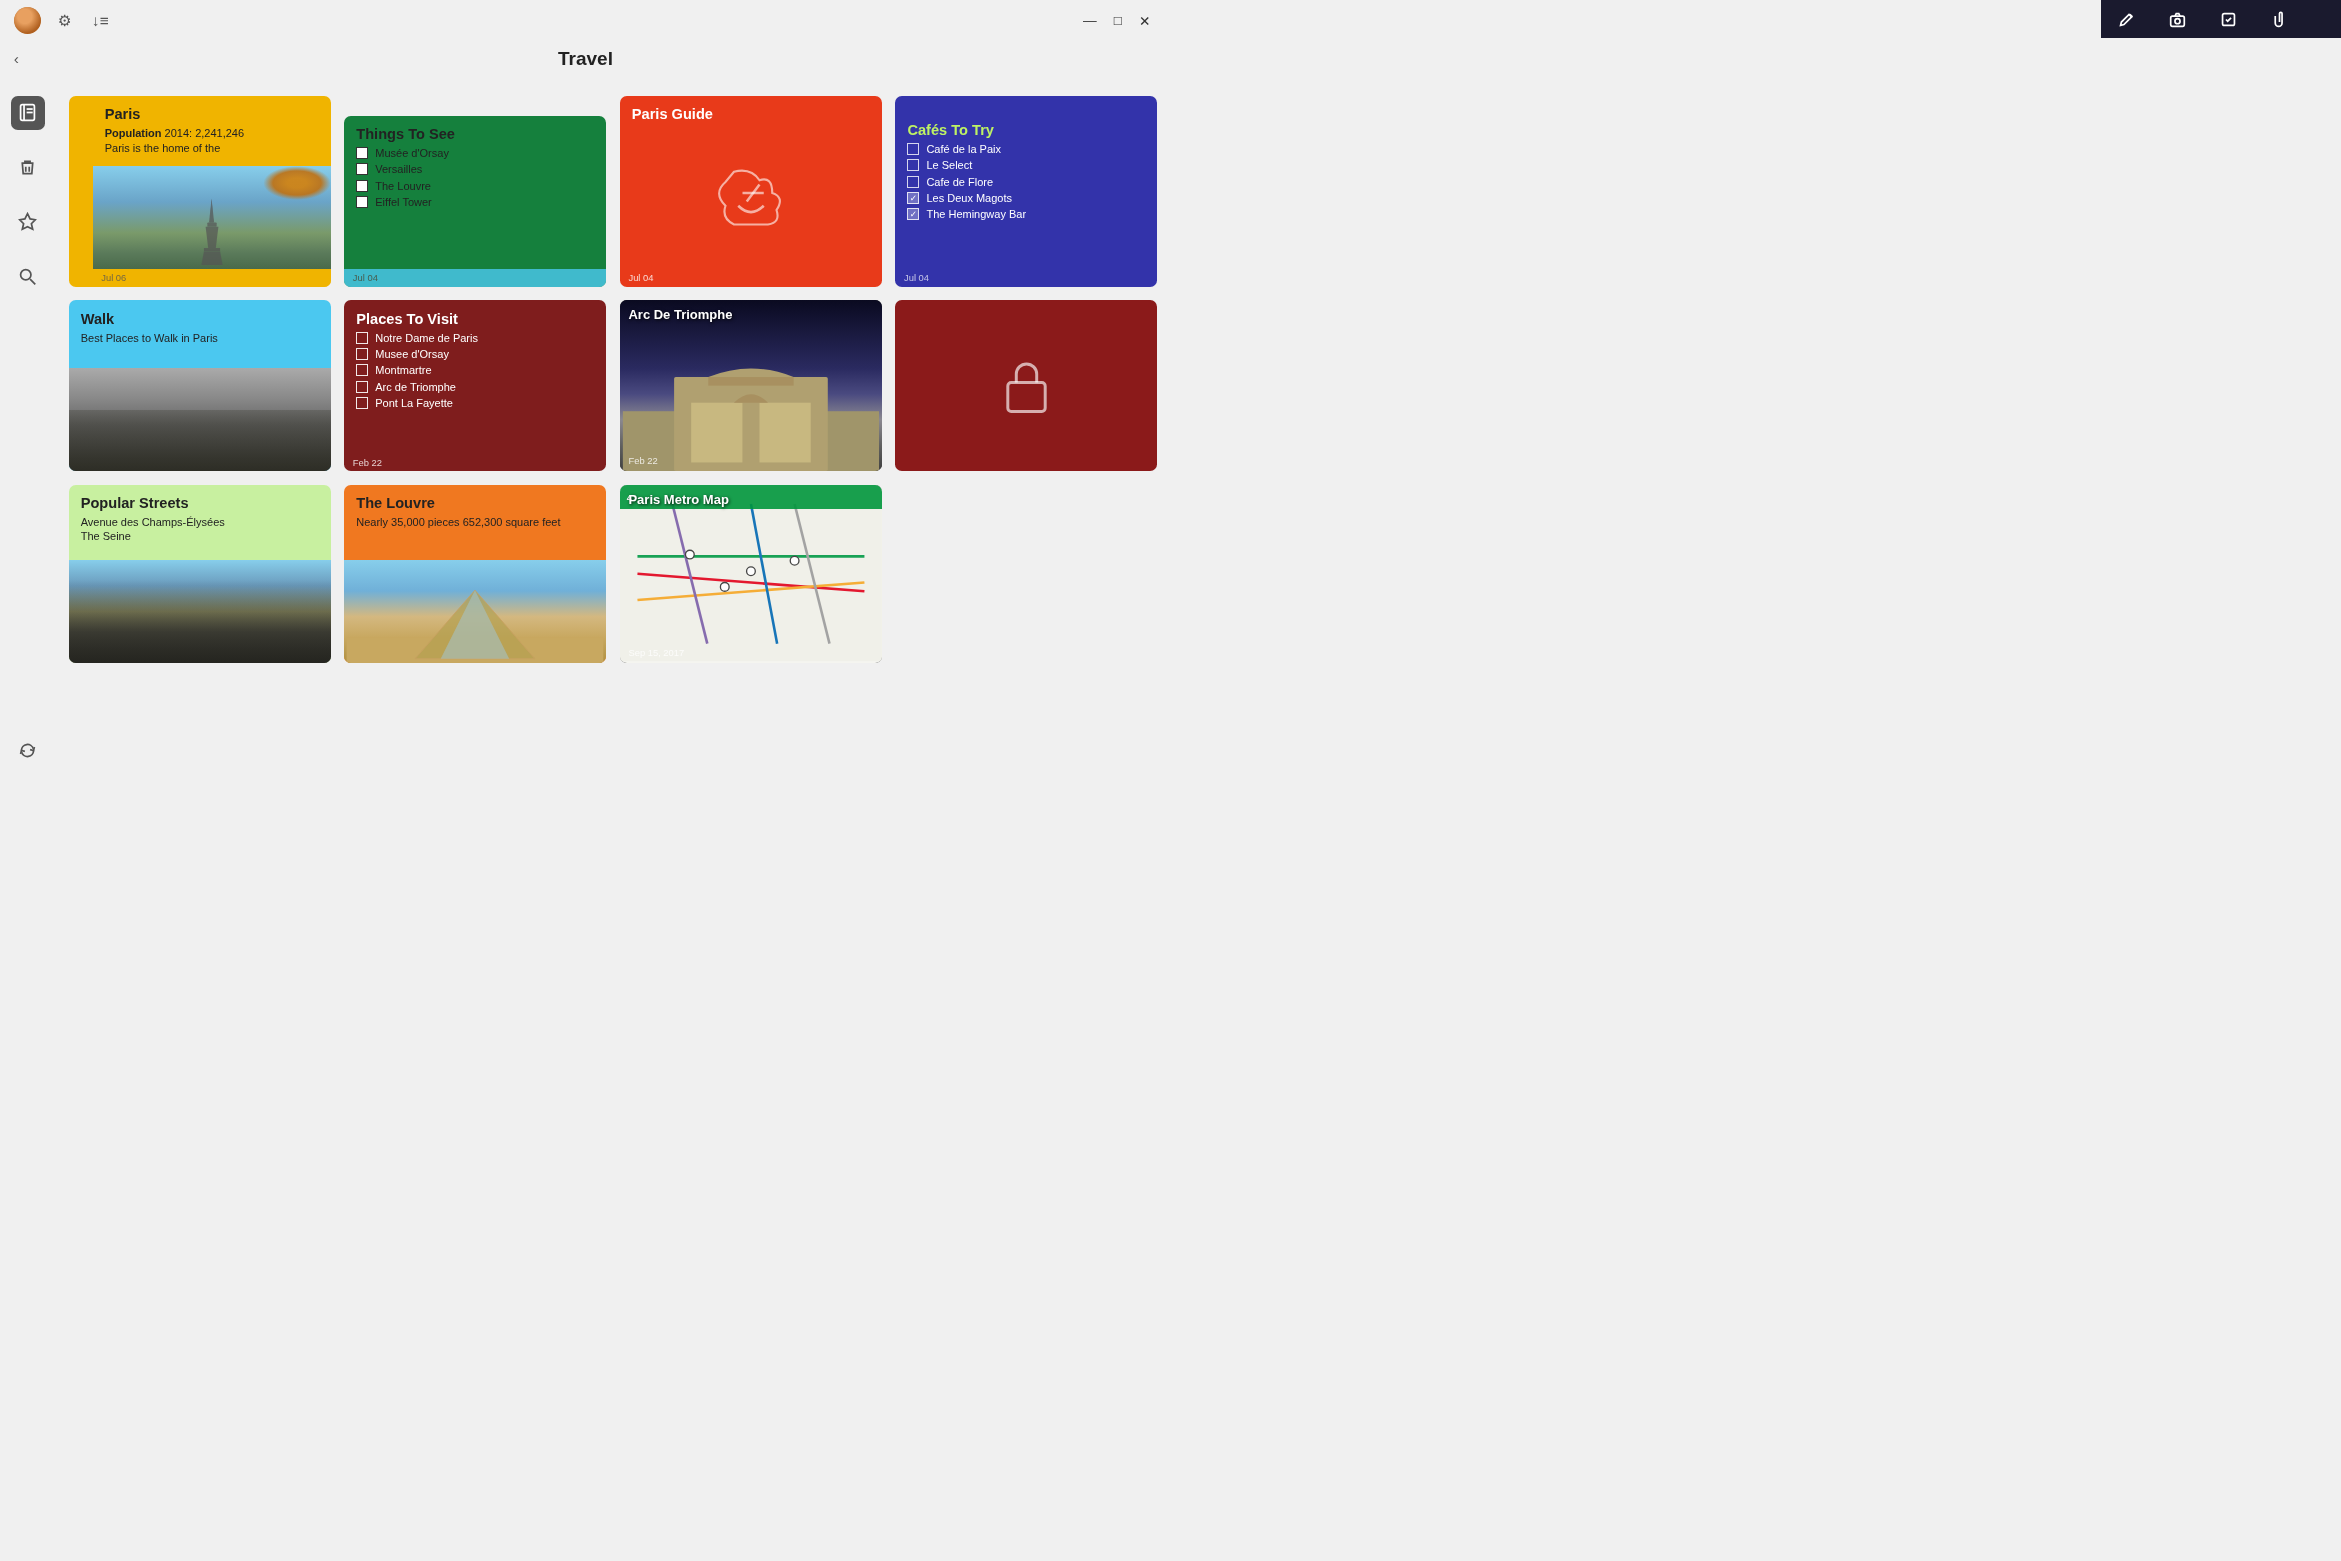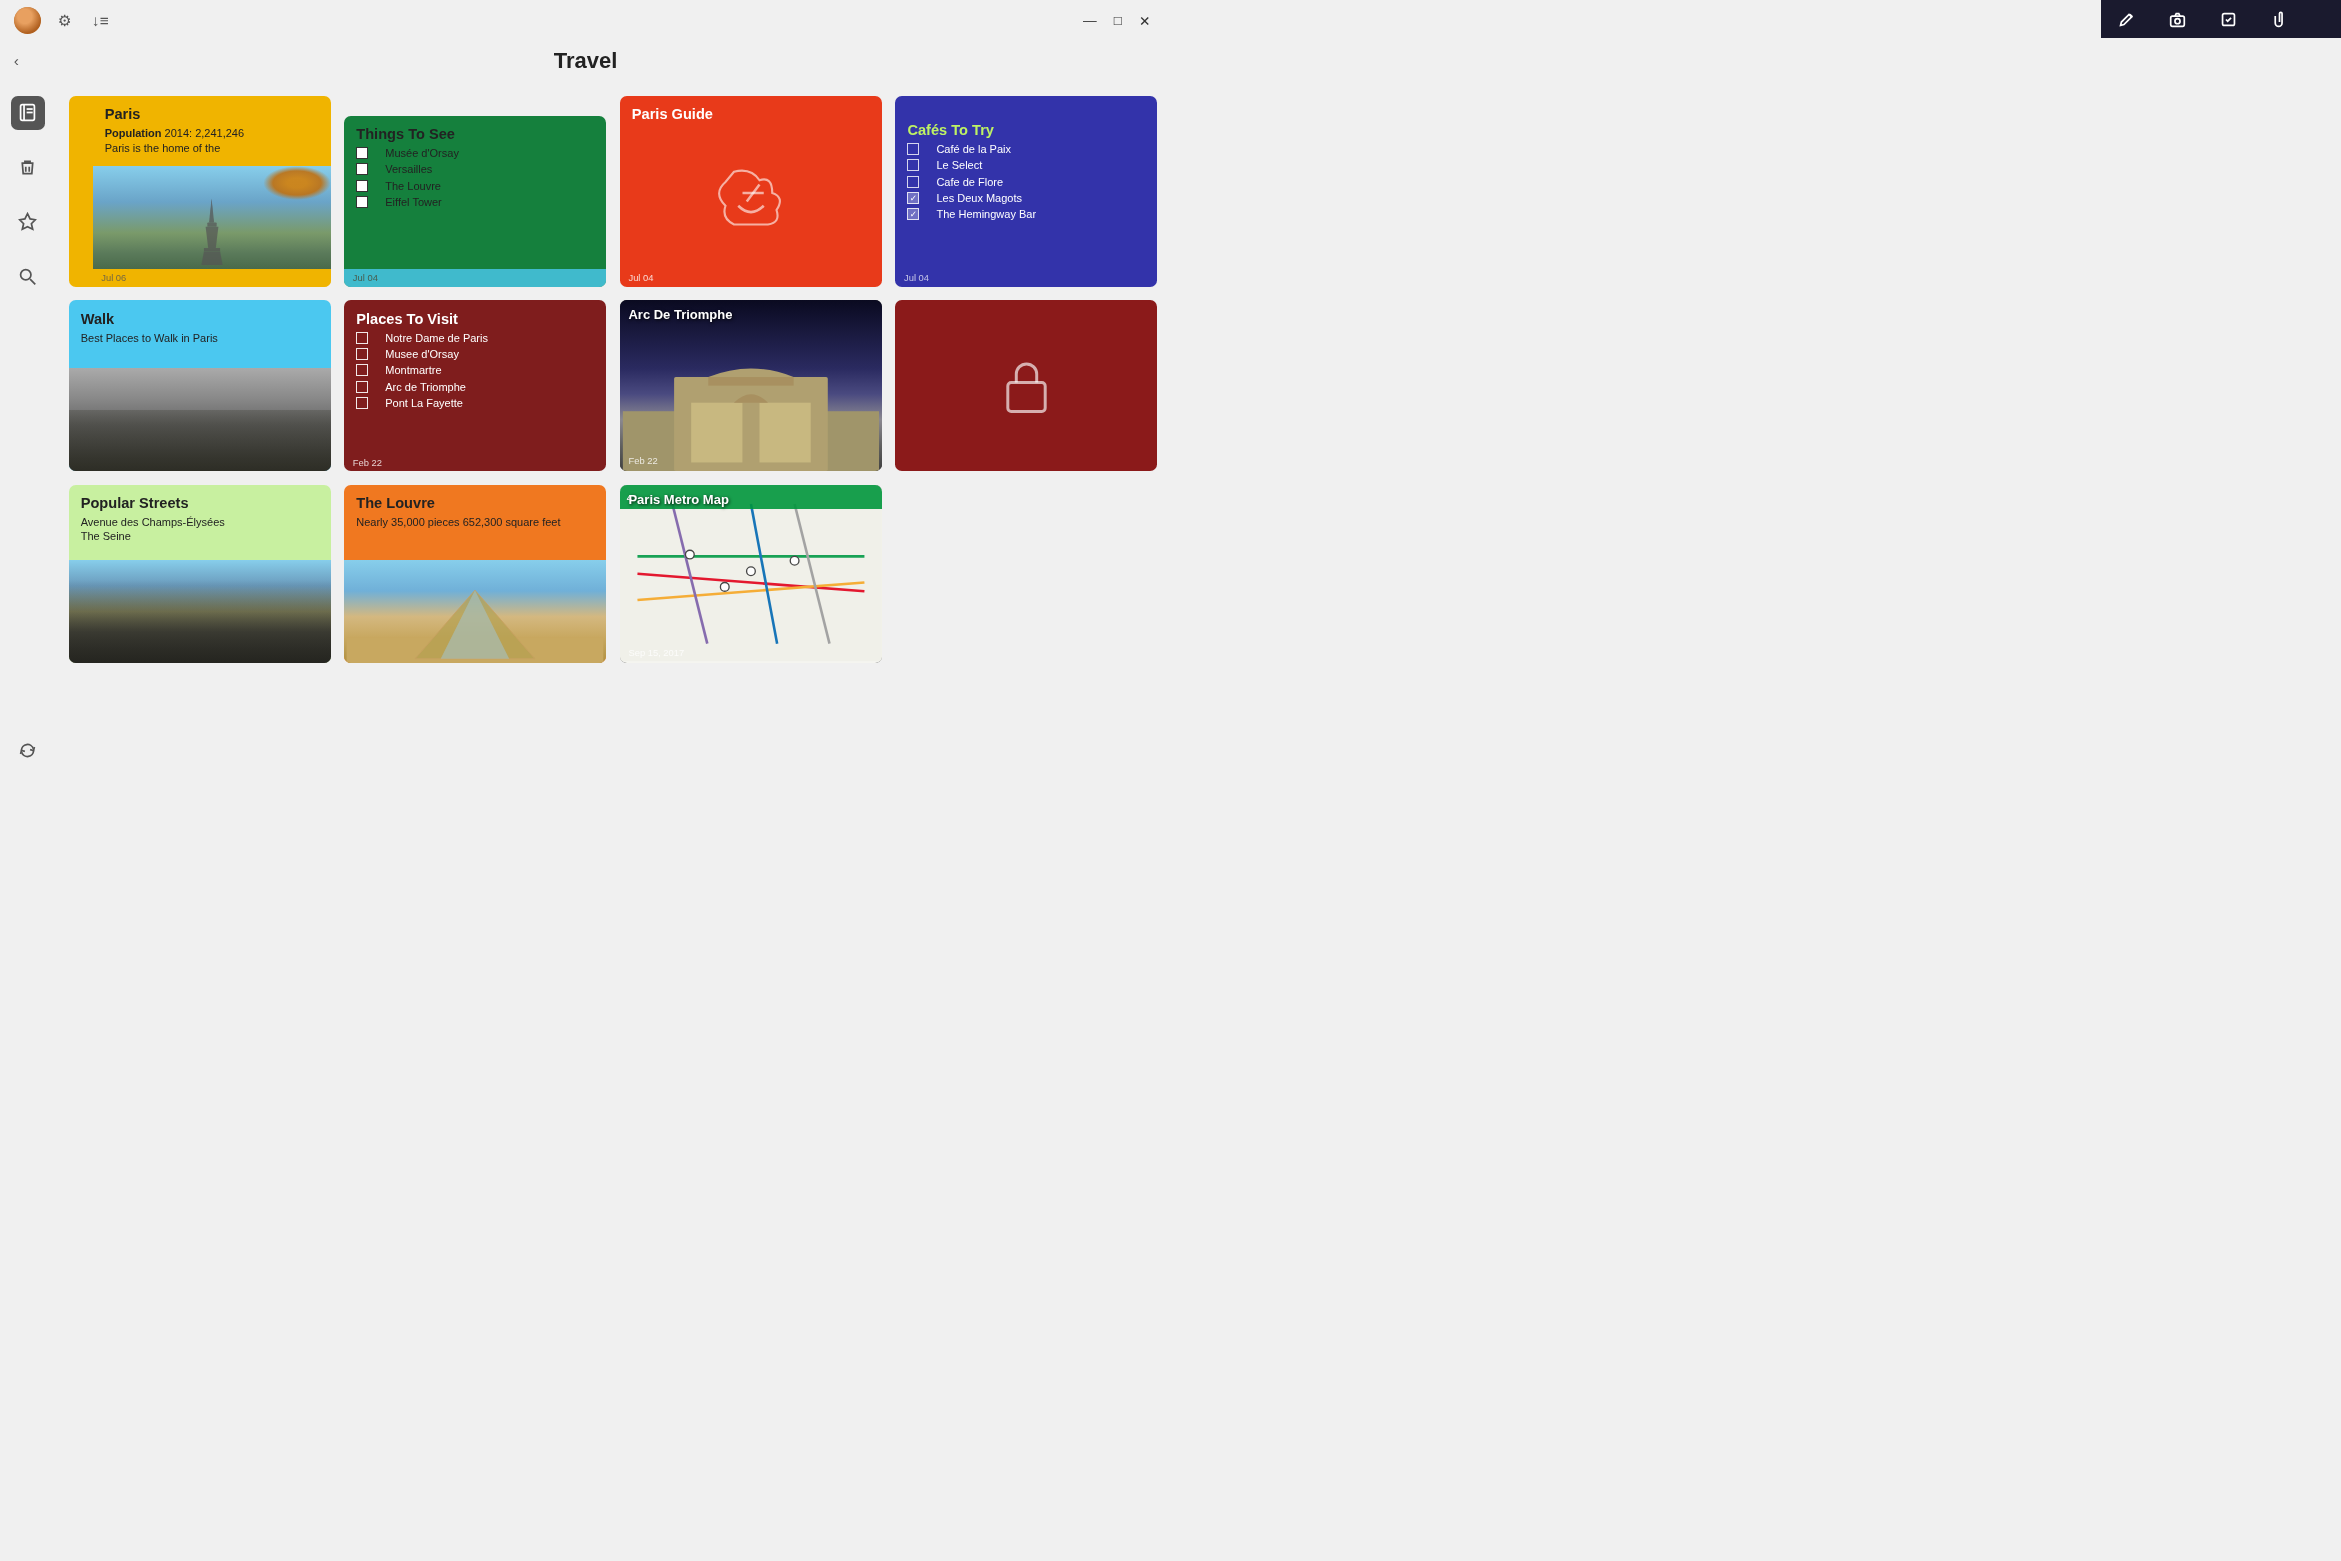--- a/index.html
+++ b/index.html
@@ -15,21 +15,21 @@
     .avatar-img { width: 100%; height: 100%; background: radial-gradient(circle at 40% 35%, #e8a060 30%, #b06020 70%); border-radius: 50%; }
     .icon-btn { background: none; border: none; cursor: pointer; font-size: 15.4px; color: #555; padding: 3.4px; }
     .top-bar-right { display: flex; align-items: center; gap: 3.4px; }
     .window-btn { background: none; border: none; cursor: pointer; font-size: 13.7px; color: #333; padding: 3.4px 6.8px; }
 
     
     .title-bar {
       display: flex; align-items: center; justify-content: center;
       position: relative; padding: 6.8px 0; background: #f0f0f0;
     }
-    .title-bar h1 { font-size: 22px; font-weight: 600; color: #222; }
+    .title-bar h1 { font-size: 19px; font-weight: 600; color: #222; }
     .back-btn { position: absolute; left: 13.7px; background: none; border: none; font-size: 15.4px; cursor: pointer; color: #555; }
     .action-bar {
       position: absolute; right: 0; top: 41px; background: #1a1a2e; display: flex;
       align-items: center; gap: 0; height: 38px;
     }
     .action-btn {
       background: none; border: none; color: white; font-size: 15.4px; padding: 0 17px;
       cursor: pointer; height: 38px; display: flex; align-items: center;
     }
 
@@ -56,21 +56,21 @@
 
     
     .card {
       border-radius: 6.8px; overflow: hidden; display: flex; flex-direction: column;
       min-height: 171px; position: relative;
     }
     .card-header { padding: 10.3px 12px 6.8px; flex: 1; }
     .card-title { font-size: 14.6px; font-weight: 700; margin-bottom: 5.1px; }
     .card-date { padding: 5.1px 12px; font-size: 10.3px; opacity: 0.8; }
     .card-image { height: 103px; overflow: hidden; position: relative; }
-    .check-item { display: flex; align-items: flex-start; gap: 17px; font-size: 11px; margin-bottom: 4.3px; }
+    .check-item { display: flex; align-items: flex-start; gap: 7px; font-size: 11px; margin-bottom: 4.3px; }
     .check-box { width: 12px; height: 12px; border: 1.7px solid #333; background: white; flex-shrink: 0; }
     .check-box-white { width: 12px; height: 12px; border: 1.7px solid rgba(255,255,255,0.8); flex-shrink: 0; }
   </style>
 </head>
 <body>
 
 <div class="top-bar">
   <div class="top-bar-left">
     <div class="avatar">
       <div class="avatar-img"></div>

